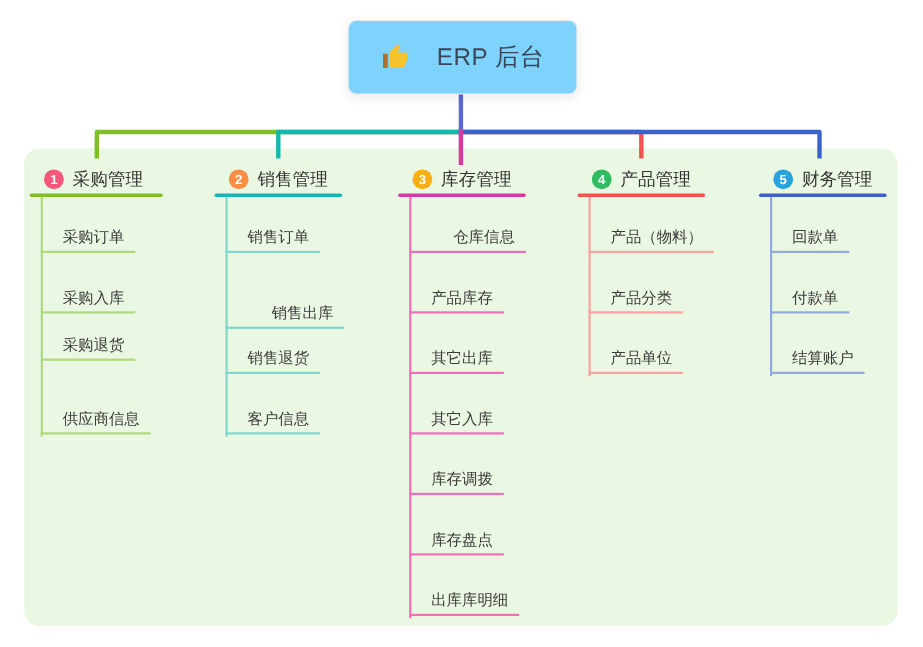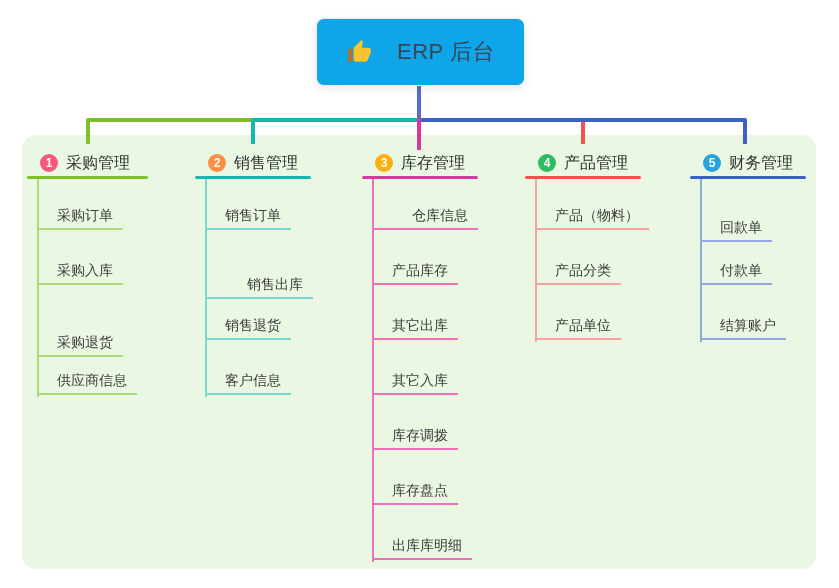--- a/index.html
+++ b/index.html
@@ -5,21 +5,21 @@
   html,body{margin:0;padding:0;background:#ffffff;}
   body{font-family:"Liberation Sans","DejaVu Sans",sans-serif;}
   .canvas{position:relative;width:839px;height:588px;background:#ffffff;overflow:hidden;}
 
   .panel{position:absolute;left:22px;top:135px;width:794px;height:434px;
          border-radius:14px;}
 
   .connectors{position:absolute;left:0;top:0;width:839px;height:588px;pointer-events:none;}
 
   .root-node{position:absolute;left:316px;top:18px;width:207px;height:66px;
-             background:#0ea5e9;border:1px solid #ededed;border-radius:8px;
+             background:#7dd3fc;border:1px solid #ededed;border-radius:8px;
              box-shadow:0 3px 10px rgba(0,0,0,.08);
              display:flex;align-items:center;justify-content:center;gap:25px;}
   .root-node .root-label{font-size:22px;color:#3a4657;font-weight:500;letter-spacing:.5px;}
 
   .branch{position:absolute;top:150px;}
   .branch-title{position:relative;height:26px;display:flex;align-items:center;padding-left:13px;}
   .badge{width:18px;height:18px;border-radius:50%;color:#ffffff;font-size:12px;font-weight:bold;
          display:flex;align-items:center;justify-content:center;flex:0 0 18px;}
   .btitle{font-size:16px;color:#333333;margin-left:8px;white-space:nowrap;text-align:right;}
   .underline{position:absolute;left:0;top:26px;height:3px;width:100%;border-radius:2px;}
@@ -67,21 +67,21 @@
 
   <div class="branch b0">
     <div class="branch-title">
       <span class="badge" style="background-color: rgb(246, 87, 123);">1</span>
       <span class="btitle">采购管理</span>
       <span class="underline" style="background-color: rgb(127, 191, 39);"></span>
     </div>
     <div class="vline v4" style="background-color: rgb(174, 218, 125);"></div>
     <div class="child" style="top: 52px; border-bottom-color: rgb(174, 218, 125);">采购订单</div>
     <div class="child" style="top: 107px; border-bottom-color: rgb(174, 218, 125);">采购入库</div>
-    <div class="child" style="top: 179px; border-bottom-color: rgb(174, 218, 125);">采购退货</div>
+    <div class="child" style="top: 150px; border-bottom-color: rgb(174, 218, 125);">采购退货</div>
     <div class="child" style="top: 217px; border-bottom-color: rgb(174, 218, 125);">供应商信息</div>
   </div>
 
   <div class="branch b1">
     <div class="branch-title">
       <span class="badge" style="background-color: rgb(251, 142, 67);">2</span>
       <span class="btitle">销售管理</span>
       <span class="underline" style="background-color: rgb(20, 184, 174);"></span>
     </div>
     <div class="vline v4" style="background-color: rgb(124, 215, 204);"></div>
@@ -119,18 +119,18 @@
     <div class="child" style="top: 162px; border-bottom-color: rgb(249, 162, 158);">产品单位</div>
   </div>
 
   <div class="branch b4">
     <div class="branch-title">
       <span class="badge" style="background-color: rgb(40, 163, 222);">5</span>
       <span class="btitle">财务管理</span>
       <span class="underline" style="background-color: rgb(59, 98, 200);"></span>
     </div>
     <div class="vline v3" style="background-color: rgb(146, 169, 223);"></div>
-    <div class="child" style="top: 64px; border-bottom-color: rgb(146, 169, 223);">回款单</div>
+    <div class="child" style="top: 52px; border-bottom-color: rgb(146, 169, 223);">回款单</div>
     <div class="child" style="top: 107px; border-bottom-color: rgb(146, 169, 223);">付款单</div>
     <div class="child" style="top: 162px; border-bottom-color: rgb(146, 169, 223);">结算账户</div>
   </div>
 
 </div>
 
 </body></html>

